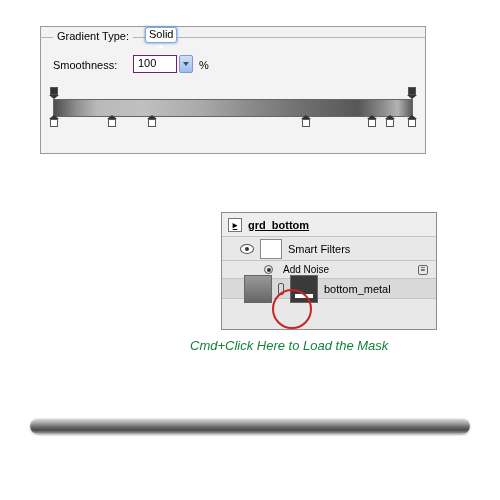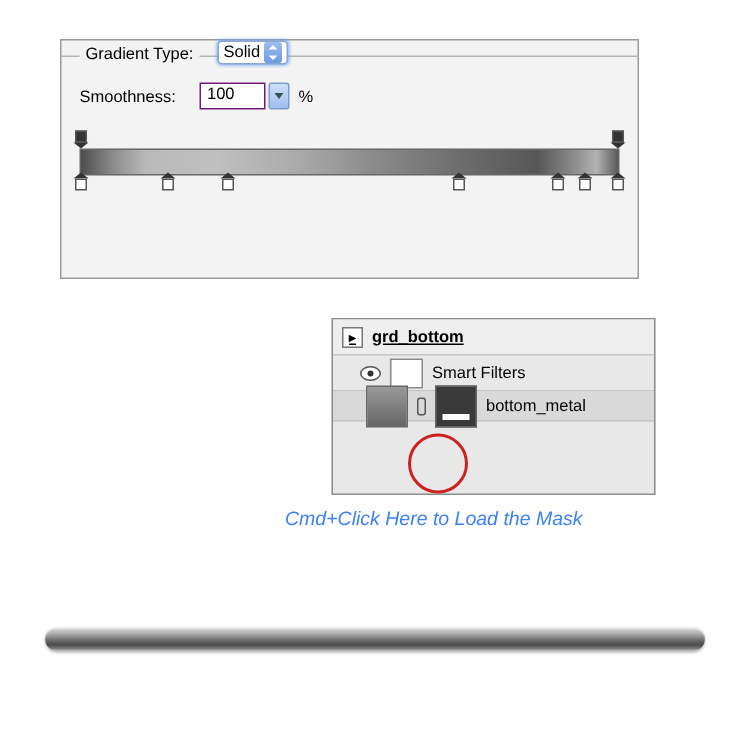--- a/index.html
+++ b/index.html
@@ -13,21 +13,21 @@
     color: #000;
     position: relative;
   }
 
   
   .gradient-panel {
     position: absolute;
     left: 40px;
     top: 26px;
     width: 386px;
-    height: 160px;
+    height: 128px;
     border: 1px solid #9a9a9a;
     background: #f3f3f3;
   }
   .gp-fieldline {
     position: absolute;
     left: -1px; right: -1px;
     top: 10px;
     height: 1px;
     background: #b5b5b5;
   }
@@ -41,20 +41,21 @@
     position: absolute;
     top: 0px; left: 104px;
     height: 16px;
     background: #fff;
     border: 1px solid #8aa6cc;
     border-radius: 3px;
     padding: 0 3px;
     display: flex; align-items: center;
     box-shadow: 0 0 2px 1px rgba(100,160,255,0.6);
     gap: 3px;
+    flex-direction: column;
   }
   .gp-select .arrows {
     width: 12px; height: 14px;
     background: linear-gradient(#9dbdf0,#6b9be0);
     border-radius: 2px;
     position: relative;
   }
   .gp-select .arrows::before,
   .gp-select .arrows::after {
     content:""; position:absolute; left:3px;
@@ -183,21 +184,21 @@
 
   .callout-circle {
     position:absolute;
     left:272px; top:289px;
     width:40px;height:40px;border:2px solid #c22; border-radius:50%;
     pointer-events:none;
   }
   .callout-text {
     position:absolute;
     left:190px; top:338px;
-    color:#3b82f6; font-style:italic; font-size:13px;
+    color:#15803d; font-style:italic; font-size:13px;
     white-space:nowrap;
   }
 
   
   .metal-bar {
     position:absolute;
     left:30px; right:30px;
     top:418px; height:16px;
     border-radius: 8px;
     background: linear-gradient(#e3e3e3 0%, #a8a8a8 30%, #6c6c6c 55%, #4a4a4a 75%, #7d7d7d 90%, #bfbfbf 100%);
@@ -266,20 +267,25 @@
 <div class="layers-panel">
   <div class="lp-row header">
     <span class="fold-icon">▸</span>
     <span>grd_bottom</span>
   </div>
   <div class="lp-row filters">
     <span class="eye"></span>
     <span class="filter-thumb"></span>
     <span>Smart Filters</span>
   </div>
+  <div class="lp-row noise">
+    <span class="radio"></span>
+    <span>Add Noise</span>
+    <span class="fxicon">≡</span>
+  </div>
   <div class="lp-row layer">
     <span class="layer-thumb thumb-grad"></span>
     <span class="link-icon"></span>
     <span class="layer-thumb thumb-mask"></span>
     <span>bottom_metal</span>
   </div>
 </div>
 
 <div class="callout-circle"></div>
 <div class="callout-text">Cmd+Click Here to Load the Mask</div>

